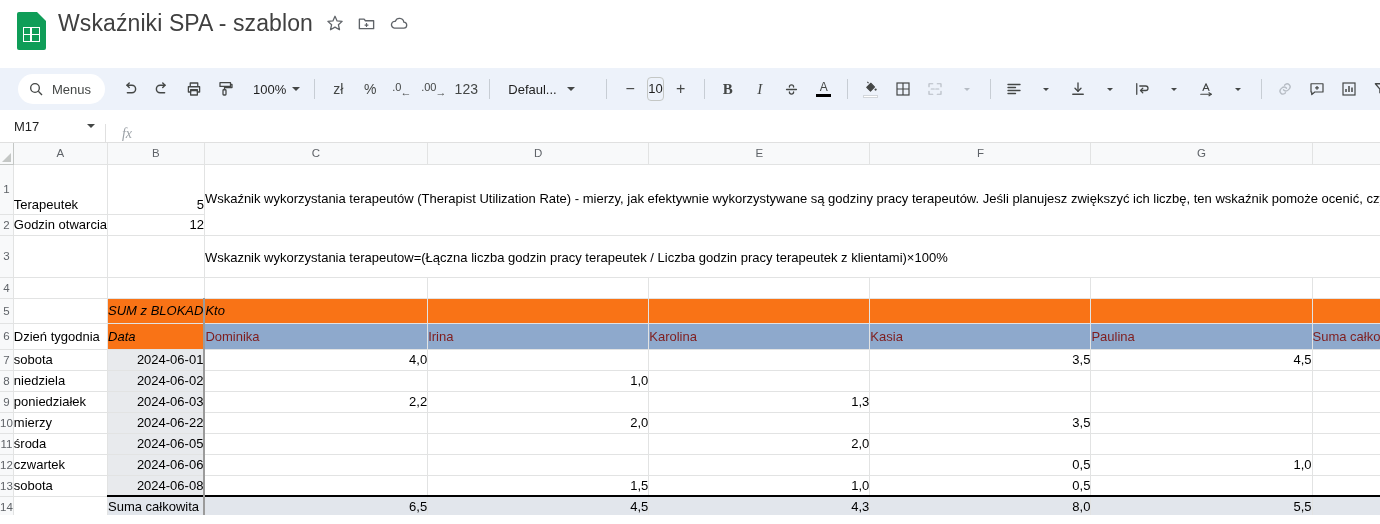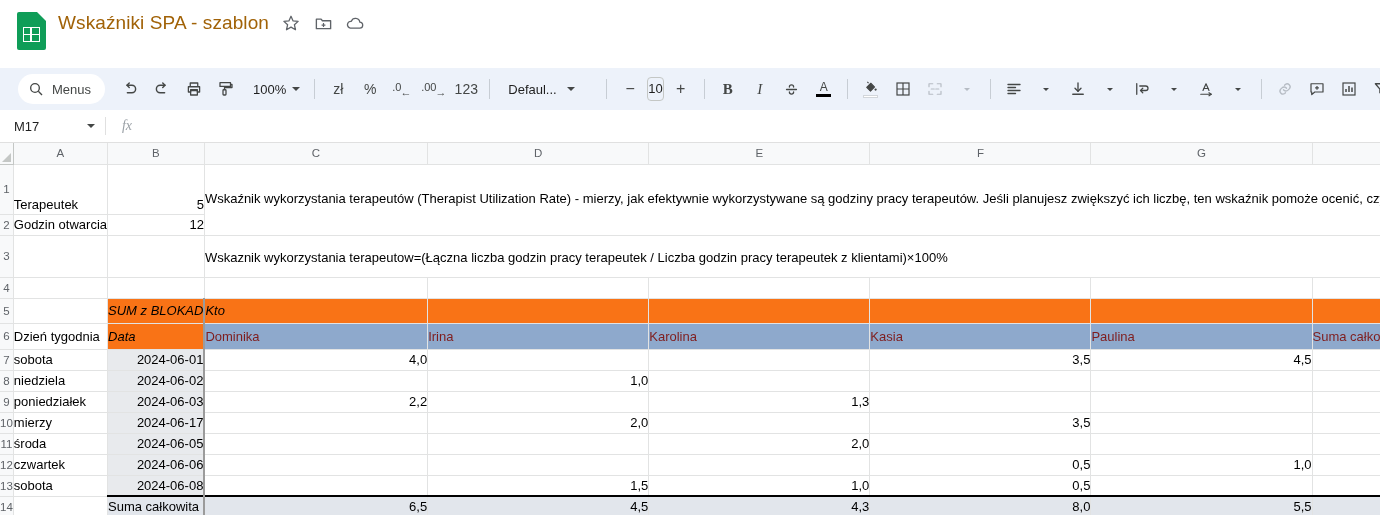--- a/index.html
+++ b/index.html
@@ -52,22 +52,22 @@
   .sheets-grid::after {
     content: ""; position: absolute;
     top: 0; left: 6.5px; height: 100%; width: 1.6px; background: #fff;
   }
   .title-block { margin-left: 10px; }
   .title-row {
     display: flex; align-items: center; gap: 12px;
     height: 30px;
   }
   .doc-title {
-    font-size: 19px;
-    color: #a16207;
+    font-size: 23px;
+    color: #404040;
     letter-spacing: 0.1px;
     white-space: nowrap;
   }
   .title-ico {
     color: #5f6368;
     width: 20px; height: 20px;
     display: flex; align-items: center; justify-content: center;
     cursor: pointer;
   }
   .title-ico svg { display: block; }
@@ -168,21 +168,21 @@
     display: flex; flex-direction: column; align-items: center; justify-content: center;
     line-height: 1;
   }
   .underA .bar { width: 15px; height: 3px; background: #000; margin-top: 1px; }
   .fillbar { width: 15px; height: 3px; margin-top: 1px; background: #ffffff; border:1px solid #d2d6db;}
 
   
   .formulabar {
     height: 33px;
     background: #ffffff;
-    display: flex; align-items: center;
+    display: flex; align-items: flex-end;
     border-bottom: 1px solid #e0e0e0;
   }
   .namebox {
     width: 105px; height: 100%;
     display: flex; align-items: center; justify-content: space-between;
     padding: 0 10px 0 14px;
     font-size: 13px; color: #1f1f1f;
     cursor: pointer;
   }
   .fx-sep { width: 1px; height: 18px; background: #e0e0e0; }
@@ -680,21 +680,21 @@
     <td class="cell num">1,3</td>
     <td class="cell num"></td>
     <td class="cell num"></td>
     <td class="cell num">3,8</td>
 
   </tr>
 
   <tr>
     <td class="rowhdr">10</td>
     <td class="cell">mierzy</td>
-    <td class="cell num shade">2024-06-17</td>
+    <td class="cell num shade">2024-06-22</td>
     <td class="cell num thick-left"></td>
     <td class="cell num">2,0</td>
     <td class="cell num"></td>
     <td class="cell num">3,5</td>
     <td class="cell num"></td>
     <td class="cell num">5,5</td>
 
   </tr>
 
   <tr>

